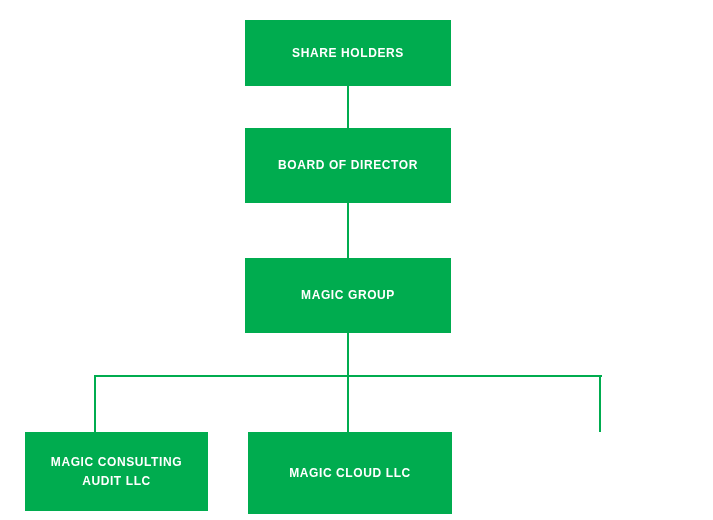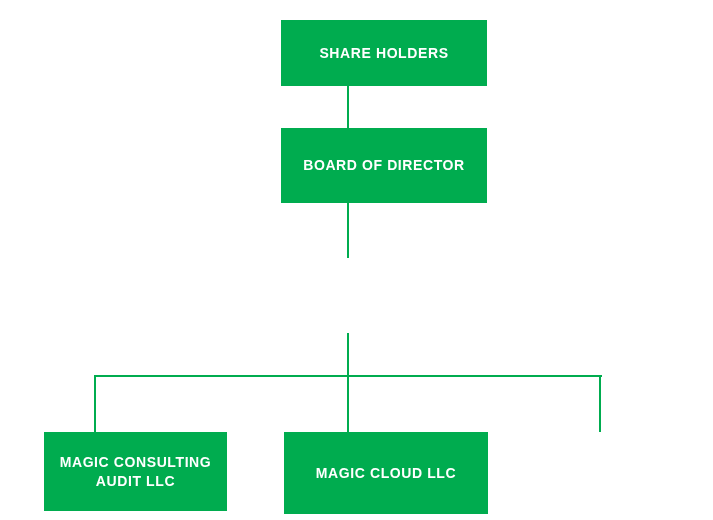--- a/index.html
+++ b/index.html
@@ -17,36 +17,35 @@
   }
   .node {
     position: absolute;
     background: #00AC4F;
     color: #ffffff;
     display: flex;
     align-items: center;
     justify-content: center;
     text-align: center;
     font-weight: bold;
-    font-size: 14px;
+    font-size: 12px;
     letter-spacing: 0.6px;
     line-height: 19px;
     box-sizing: border-box;
     padding: 0 14px;
-    margin-left: 36px;
   }
   .line {
     position: absolute;
     background: #00AC4F;
   }
   
   .n-share    { left: 245px; top: 20px;  width: 206px; height: 66px; }
   .n-board    { left: 245px; top: 128px; width: 206px; height: 75px; }
   .n-group    { left: 245px; top: 258px; width: 206px; height: 75px; }
-  .n-consult  { left: 8px;  top: 432px; width: 183px; height: 79px; }
+  .n-consult  { left: 25px;  top: 432px; width: 183px; height: 79px; }
   .n-cloud    { left: 248px; top: 432px; width: 204px; height: 82px; }
   .n-capital  { left: 500px; top: 432px; width: 202px; height: 79px; }
   
   .l-share-board { left: 347px; top: 86px;  width: 2px;   height: 43px; }
   .l-board-group { left: 347px; top: 203px; width: 2px;   height: 55px; }
   .l-group-down  { left: 347px; top: 333px; width: 2px;   height: 99px; }
   .l-branch      { left: 94px;  top: 375px; width: 508px; height: 2px;  }
   .l-left-drop   { left: 94px;  top: 375px; width: 2px;   height: 57px; }
   .l-right-drop  { left: 599px; top: 375px; width: 2px;   height: 57px; }
 </style>
@@ -63,20 +62,23 @@
   <div class="line l-right-drop" style="background: rgb(0, 172, 79);"></div>
 
   <div class="node n-share" style="background: rgb(0, 172, 79); color: rgb(255, 255, 255);">
     <span>SHARE HOLDERS</span>
   </div>
 
   <div class="node n-board" style="background: rgb(0, 172, 79); color: rgb(255, 255, 255); text-align: right;">
     <span>BOARD OF DIRECTOR</span>
   </div>
 
+  <div class="node n-group" style="background: rgb(0, 172, 79); color: rgb(255, 255, 255);">
+    <span>MAGIC GROUP</span>
+  </div>
 
   <div class="node n-consult" style="background: rgb(0, 172, 79); color: rgb(255, 255, 255);">
     <span>MAGIC CONSULTING AUDIT LLC</span>
   </div>
 
   <div class="node n-cloud" style="background: rgb(0, 172, 79); color: rgb(255, 255, 255);">
     <span>MAGIC CLOUD LLC</span>
   </div>
 
 

